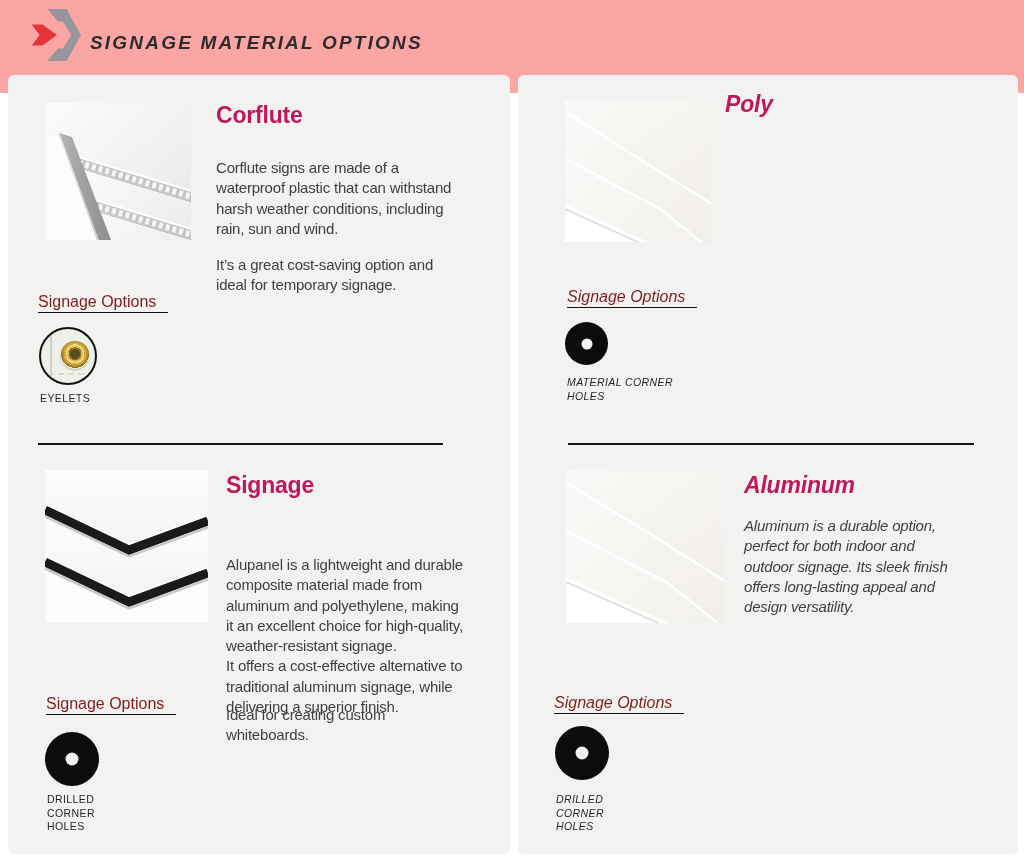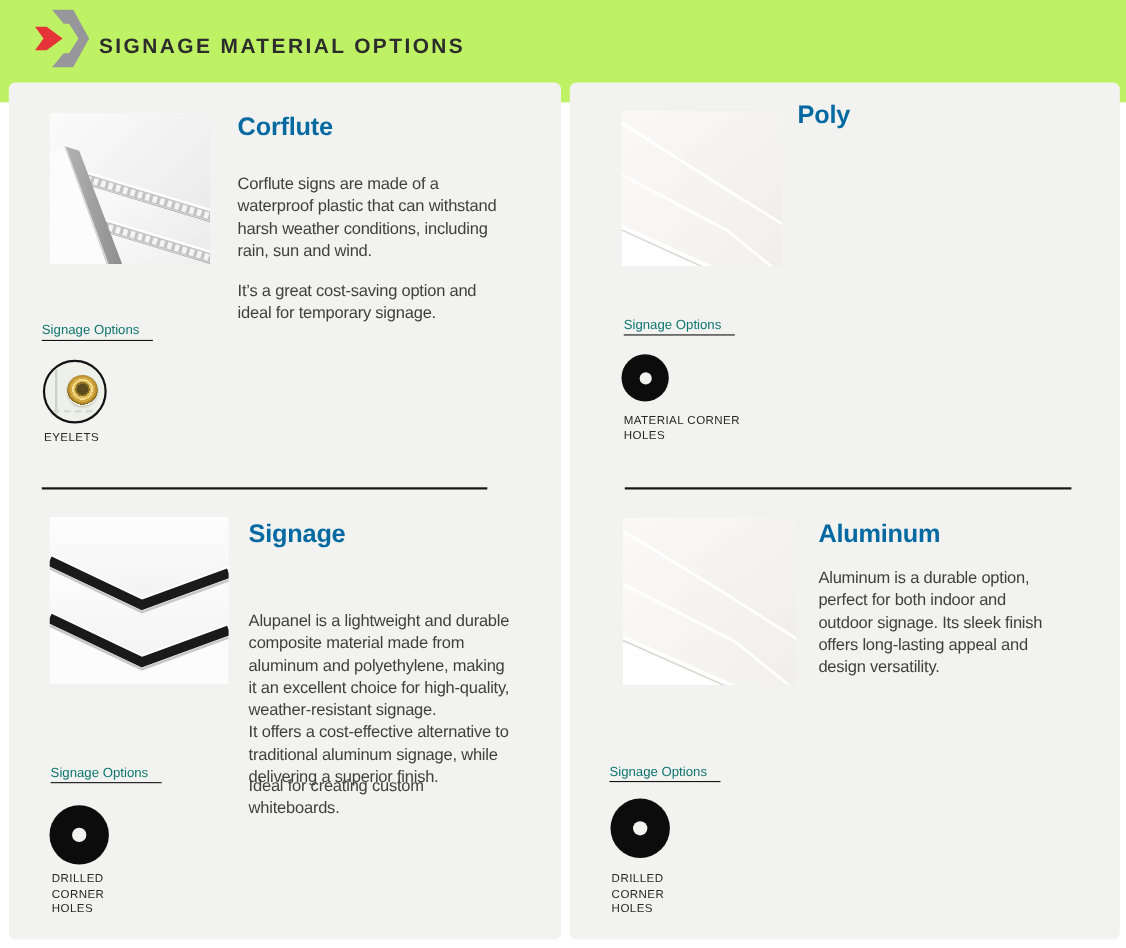--- a/index.html
+++ b/index.html
@@ -1,38 +1,38 @@
 <!DOCTYPE html>
 <html><head>
 <meta charset="utf-8">
 <style>
   * { margin:0; padding:0; box-sizing:border-box; }
   html,body { background:#ffffff; }
   body { font-family:"Liberation Sans", sans-serif; }
   .page { position:relative; width:1024px; height:862px; background:#ffffff; overflow:hidden; }
 
   
-  .header { position:absolute; left:0; top:0; width:1024px; height:93px; background:#bef264; }
+  .header { position:absolute; left:0; top:0; width:1024px; height:93px; background:#fca5a5;font-style:italic; }
   .logo { position:absolute; left:28px; top:6px; width:54px; height:58px; }
   .page-title { position:absolute; left:90px; top:32px; font-size:19px; font-weight:600;
                 letter-spacing:2.2px; color:#2c2c2c; white-space:nowrap; }
 
   
   .panel { position:absolute; top:75px; height:779px; background:#f2f2f1; border-radius:6px; }
   #left-panel  { left:8px;   width:502px; }
-  #right-panel { left:518px; width:500px; }
+  #right-panel { left:518px; width:500px;font-style:italic; }
 
   .photo { position:absolute; overflow:hidden; }
   .photo svg { display:block; }
 
-  .mat-title { position:absolute; font-size:23px; font-weight:700; color:#0369a1; letter-spacing:-0.2px; }
+  .mat-title { position:absolute; font-size:23px; font-weight:700; color:#be185d; letter-spacing:-0.2px; }
   .mat-desc  { position:absolute; font-size:15px; line-height:20.3px; color:#3f3f3f;
                letter-spacing:-0.2px; white-space:pre-line; }
 
-  .sig-label { position:absolute; font-size:12px; color:#0f766e; }
+  .sig-label { position:absolute; font-size:16px; color:#7f1d1d; }
   .sig-label span { border-bottom:1.6px solid #131313; padding-bottom:2px; padding-right:12px; }
 
   .opt-label { position:absolute; font-size:10.5px; line-height:13.5px; letter-spacing:0.4px;
                color:#262626; white-space:pre-line; }
 
   .divider { position:absolute; height:2px; background:#161616; }
 
   
   .hole-badge { position:absolute; border-radius:50%; background:#0c0c0c; }
   .hole-badge .hole { position:absolute; left:50%; top:50%; transform:translate(-50%,-50%);

